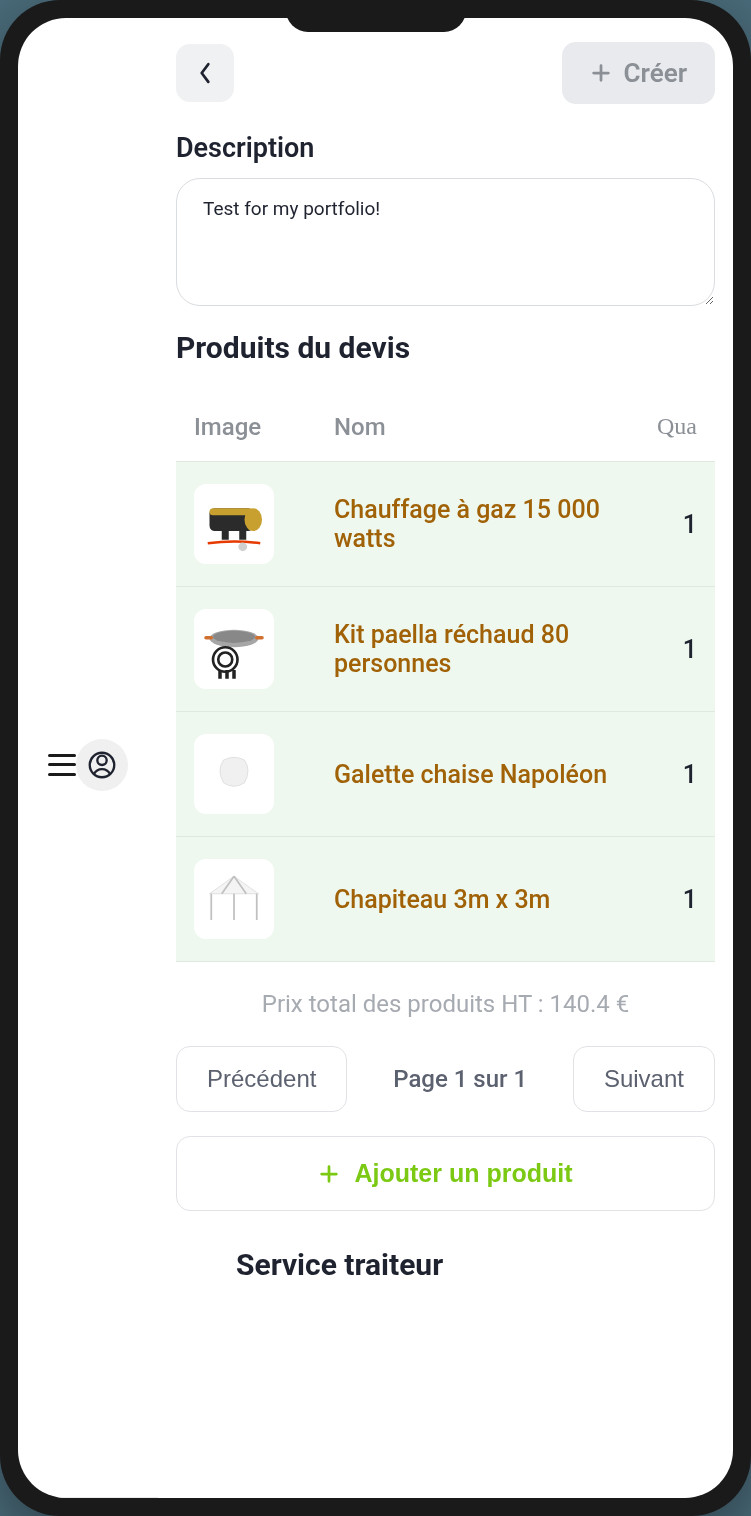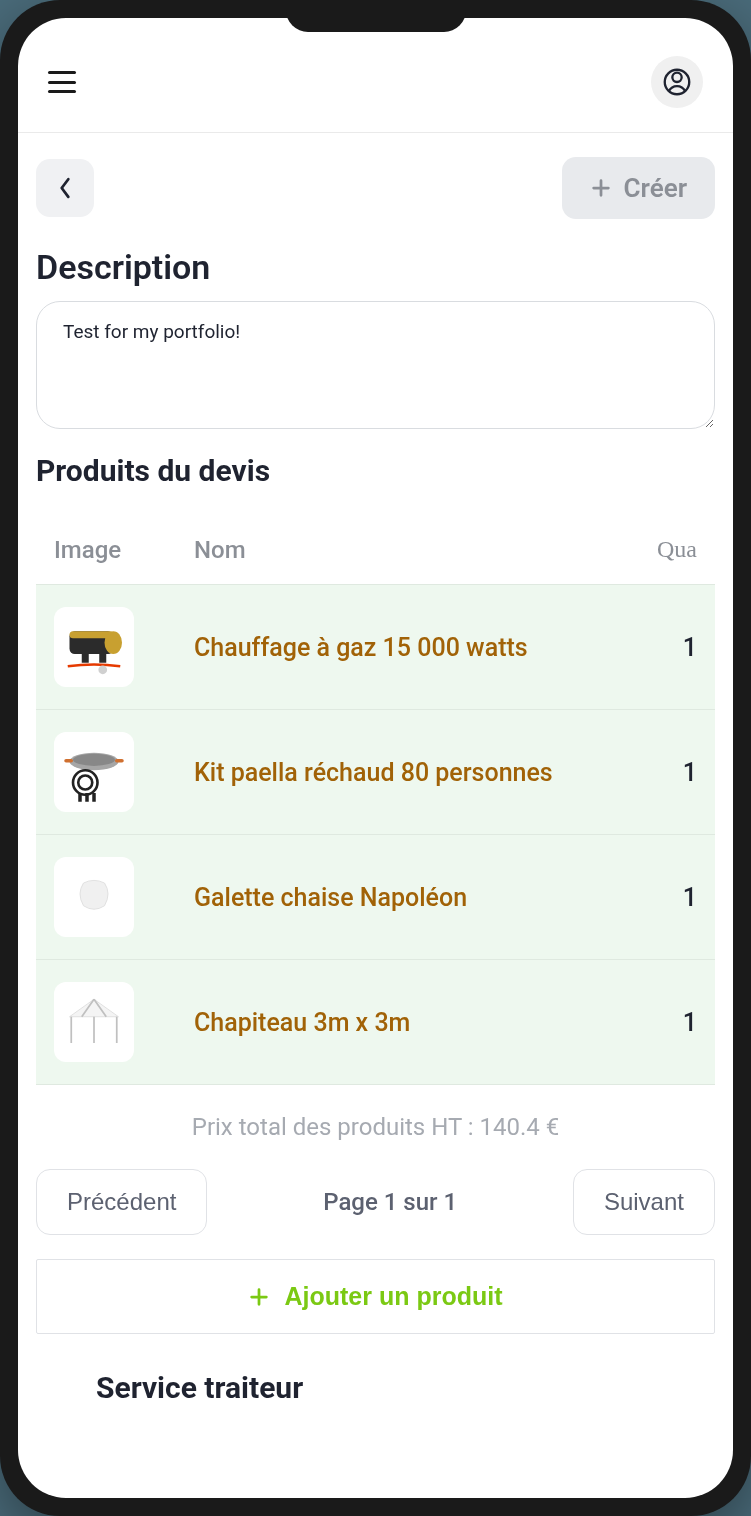--- a/index.html
+++ b/index.html
@@ -37,21 +37,20 @@
       z-index: 10;
     }
 
     .screen {
       width: 100%;
       height: 100%;
       background: #ffffff;
       border-radius: 48px;
       overflow: hidden;
       display: flex;
-      flex-direction: column;
       position: relative;
     }
 
     .top-bar {
       display: flex;
       justify-content: space-between;
       align-items: center;
       padding: 38px 30px 24px 30px;
       border-bottom: 1px solid #eaeaea;
     }
@@ -120,21 +119,21 @@
       gap: 12px;
       color: #8b8f96;
       font-size: 26px;
       font-weight: 600;
       cursor: pointer;
     }
 
     .create-btn svg { width: 22px; height: 22px; }
 
     .section-label {
-      font-size: 34px;
+      font-size: 27px;
       font-weight: 600;
       color: #1f2330;
       margin-bottom: 14px;
       margin-top: 4px;
     }
 
     .description-box {
       width: 100%;
       min-height: 128px;
       border: 1px solid #d9dce0;
@@ -237,21 +236,21 @@
 
     .page-indicator {
       font-size: 24px;
       color: #5c6170;
       font-weight: 500;
     }
 
     .add-product-btn {
       width: 100%;
       border: 1px solid #e0e2e6;
-      border-radius: 2px;
+      border-radius: 14px;
       padding: 22px;
       display: flex;
       align-items: center;
       justify-content: center;
       gap: 14px;
       color: #7bc913;
       font-size: 25px;
       font-weight: 700;
       background: #fff;
       cursor: pointer;

